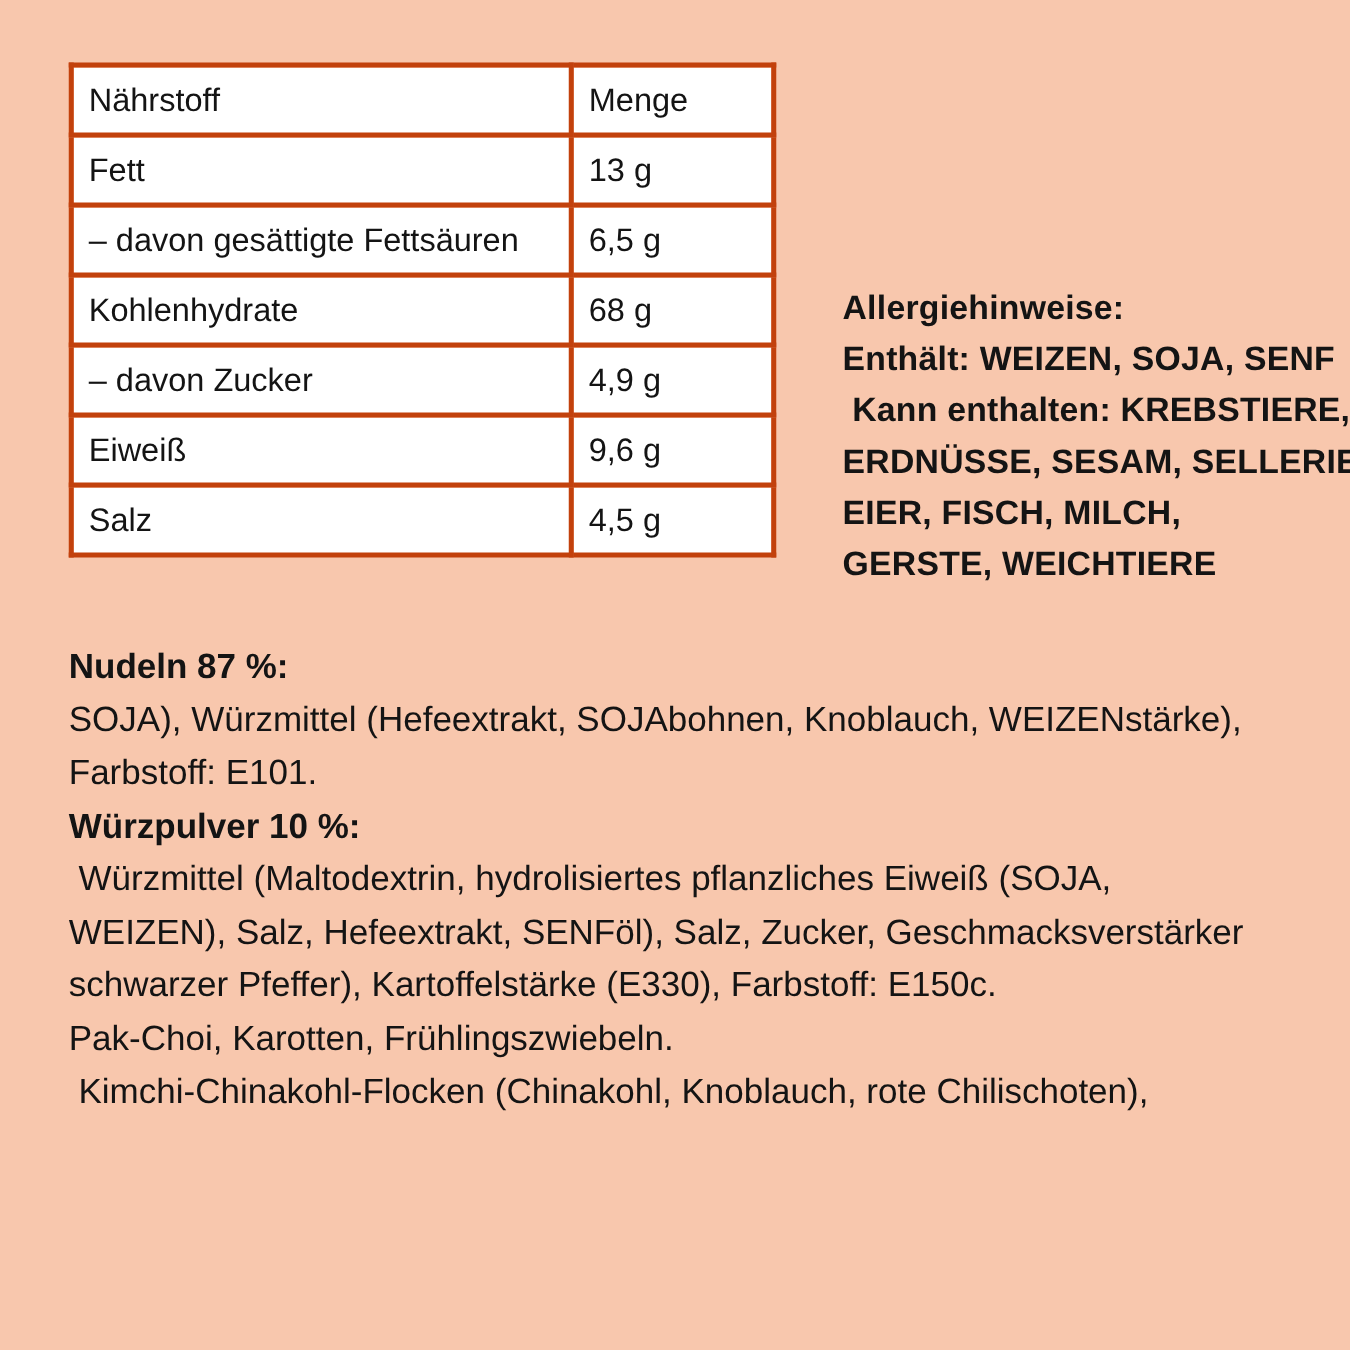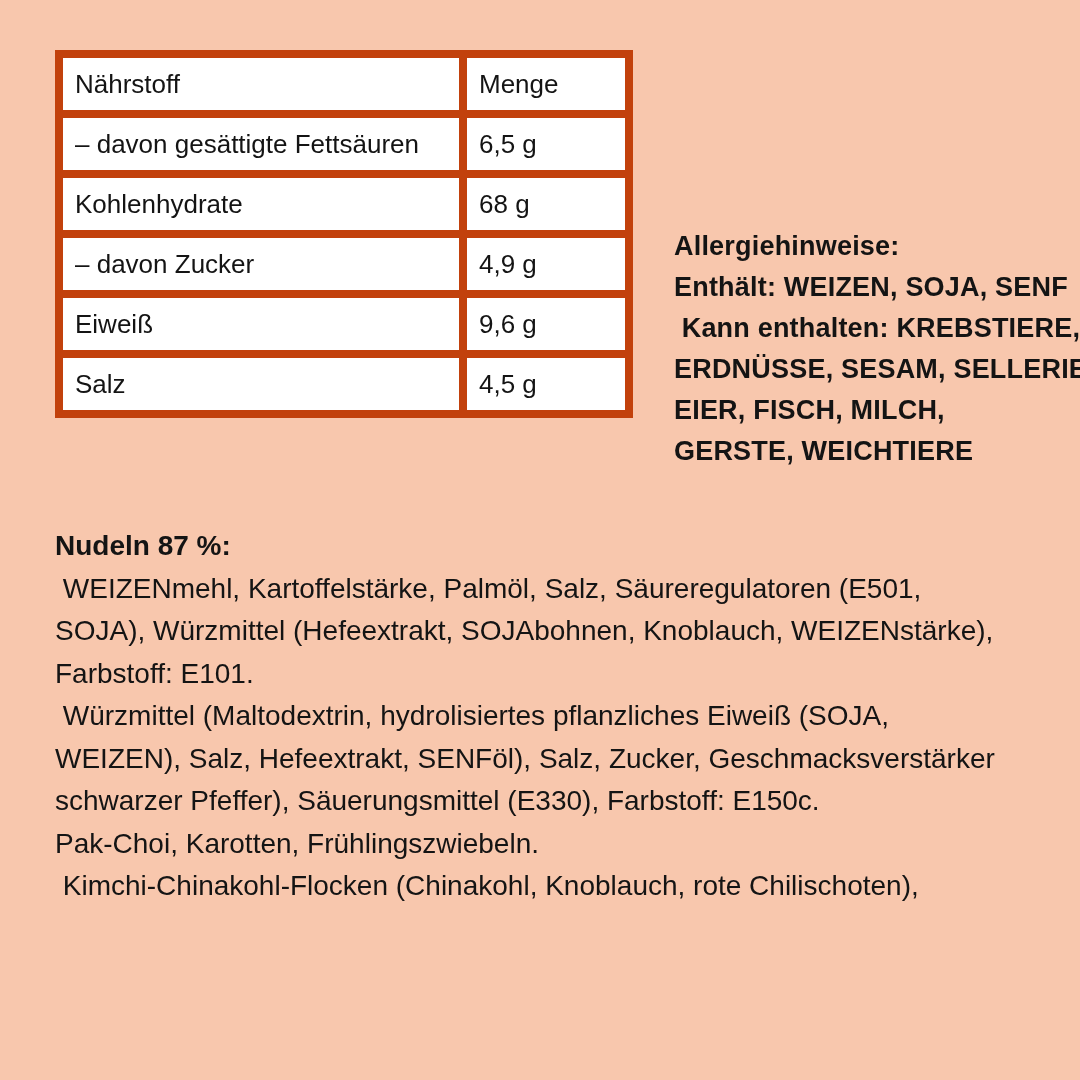--- a/index.html
+++ b/index.html
@@ -18,21 +18,21 @@
   table.nutrition {
     position: absolute;
     left: 55px;
     top: 50px;
     width: 550px;
     border-collapse: collapse;
     table-layout: fixed;
   }
   table.nutrition td {
     background: #ffffff;
-    border: 8px solid #c2410c;
+    border: 4px solid #c2410c;
     font-size: 26px;
     height: 48px;
     padding: 2px 12px;
     vertical-align: middle;
     white-space: nowrap;
     overflow: hidden;
   }
   table.nutrition td.col-label { width: 372px; }
   table.nutrition td.col-value { width: 134px; }
 
@@ -51,35 +51,38 @@
   .allergy .line { white-space: pre; }
 
   
   .ingredients {
     position: absolute;
     left: 55px;
     top: 512px;
     width: 990px;
     font-size: 28px;
     line-height: 42.5px;
-    margin-top: 13px;
   }
   .ingredients .head { font-weight: 700; white-space: pre; }
   .ingredients .line { font-weight: 400; white-space: pre; }
 </style>
 </head>
 <body>
 
 <div class="canvas">
 
   <table class="nutrition">
     <tbody>
         <tr>
           <td class="col-label">Nährstoff</td>
           <td class="col-value">Menge</td>
+        </tr>
+        <tr>
+          <td class="col-label">Fett</td>
+          <td class="col-value">13 g</td>
         </tr>
         <tr>
           <td class="col-label">– davon gesättigte Fettsäuren</td>
           <td class="col-value">6,5 g</td>
         </tr>
         <tr>
           <td class="col-label">Kohlenhydrate</td>
           <td class="col-value">68 g</td>
         </tr>
         <tr>
@@ -101,23 +104,23 @@
       <div class="line">Allergiehinweise:</div>
       <div class="line">Enthält: WEIZEN, SOJA, SENF</div>
       <div class="line"> Kann enthalten: KREBSTIERE,</div>
       <div class="line">ERDNÜSSE, SESAM, SELLERIE,</div>
       <div class="line">EIER, FISCH, MILCH,</div>
       <div class="line">GERSTE, WEICHTIERE</div>
     </div>
 
   <div class="ingredients">
       <div class="head">Nudeln 87 %:</div>
-      <div class="line"> WEIZENmehl, Kartoffelstärke, Palmöl, Salz, Säureregulatoren (E501,</div>
       <div class="line">SOJA), Würzmittel (Hefeextrakt, SOJAbohnen, Knoblauch, WEIZENstärke),</div>
       <div class="line">Farbstoff: E101.</div>
+      <div class="head">Würzpulver 10 %:</div>
       <div class="line"> Würzmittel (Maltodextrin, hydrolisiertes pflanzliches Eiweiß (SOJA,</div>
       <div class="line">WEIZEN), Salz, Hefeextrakt, SENFöl), Salz, Zucker, Geschmacksverstärker</div>
-      <div class="line">schwarzer Pfeffer), Säuerungsmittel (E330), Farbstoff: E150c.</div>
+      <div class="line">schwarzer Pfeffer), Kartoffelstärke (E330), Farbstoff: E150c.</div>
       <div class="line">Pak-Choi, Karotten, Frühlingszwiebeln.</div>
       <div class="line"> Kimchi-Chinakohl-Flocken (Chinakohl, Knoblauch, rote Chilischoten),</div>
     </div>
 
 </div>
 
 </body></html>

